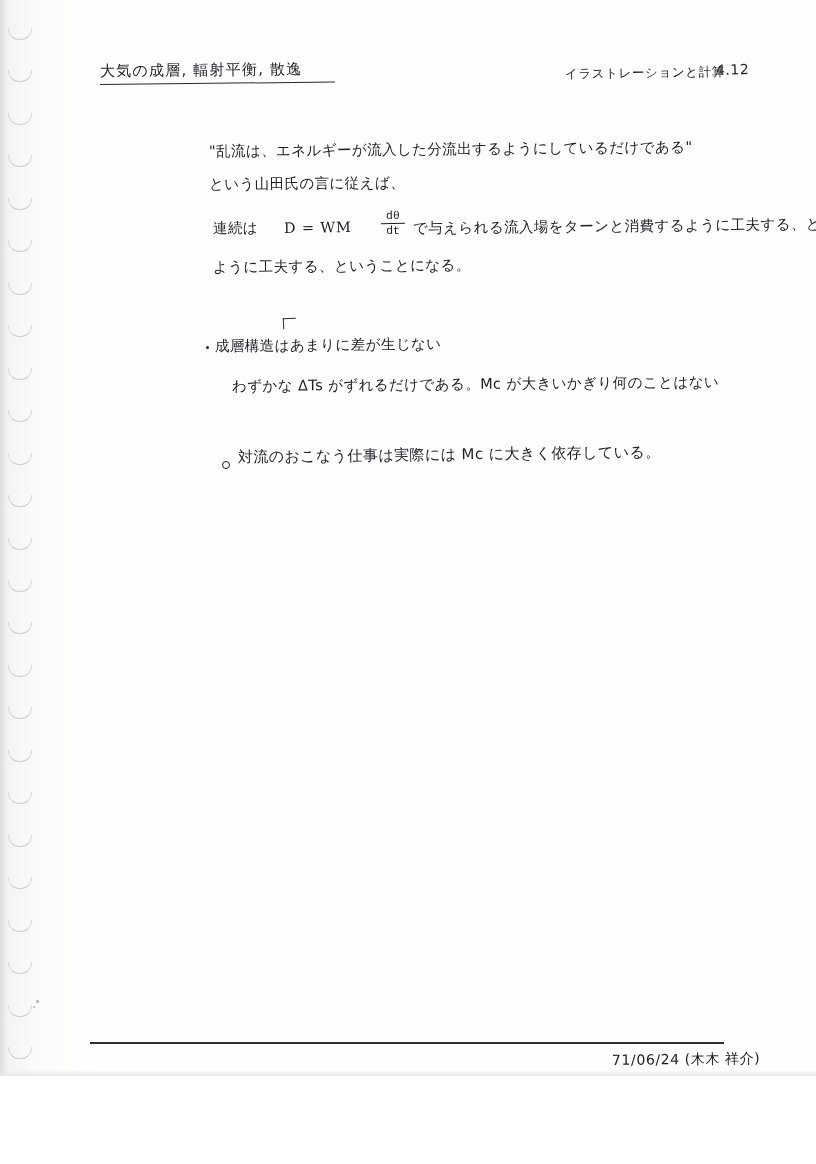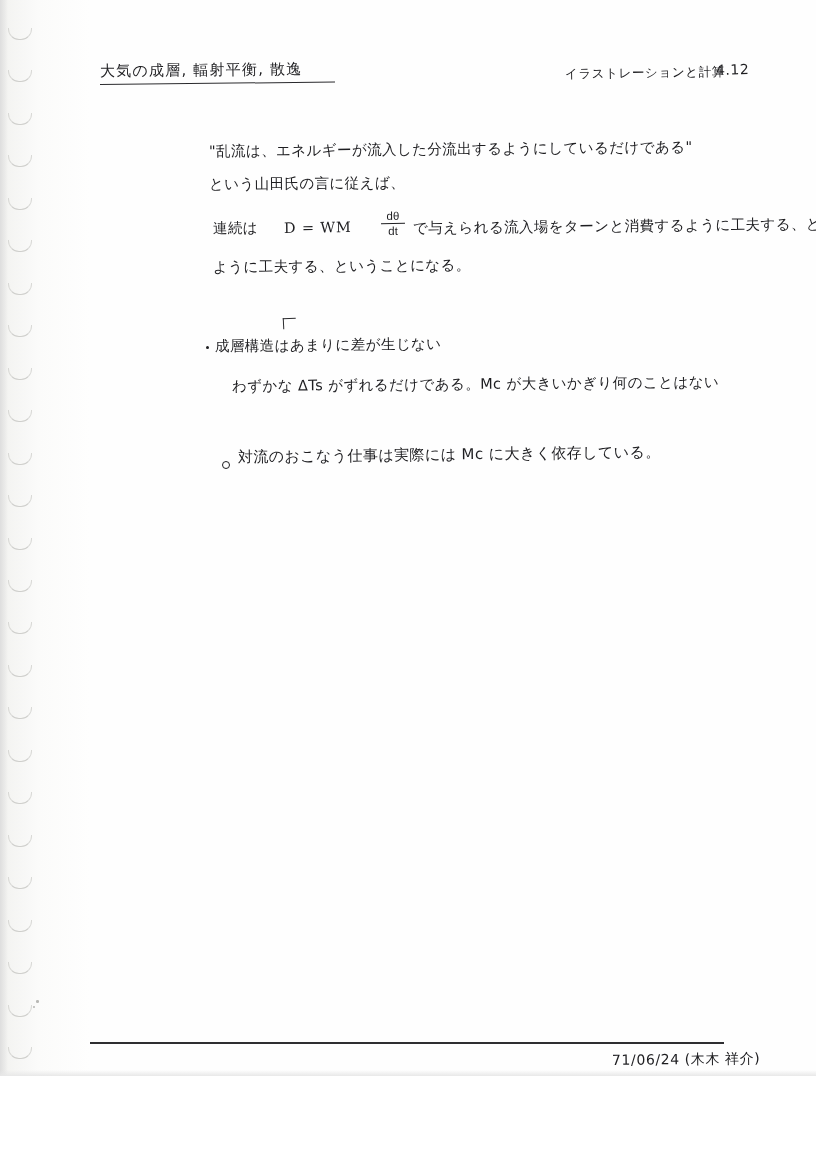--- a/index.html
+++ b/index.html
@@ -115,21 +115,21 @@
     font-family: "DejaVu Serif", serif;
     letter-spacing: 0.8px;
     transform: rotate(-0.7deg);
   }
   #eq-frac {
     position: absolute;
     left: 378px;
     top: 210px;
     width: 30px;
     text-align: center;
-    font-family: Liberation Sans, sans-serif;
+    font-family: Liberation Mono, monospace;
     font-size: 11.5px;
     color: #1e1e21;
     transform: rotate(-0.7deg);
   }
   #eq-frac .num { display: block; line-height: 1.05; }
   #eq-frac .bar {
     display: block;
     height: 1.3px;
     background: #1e1e21;
     margin: 1px 3px;

